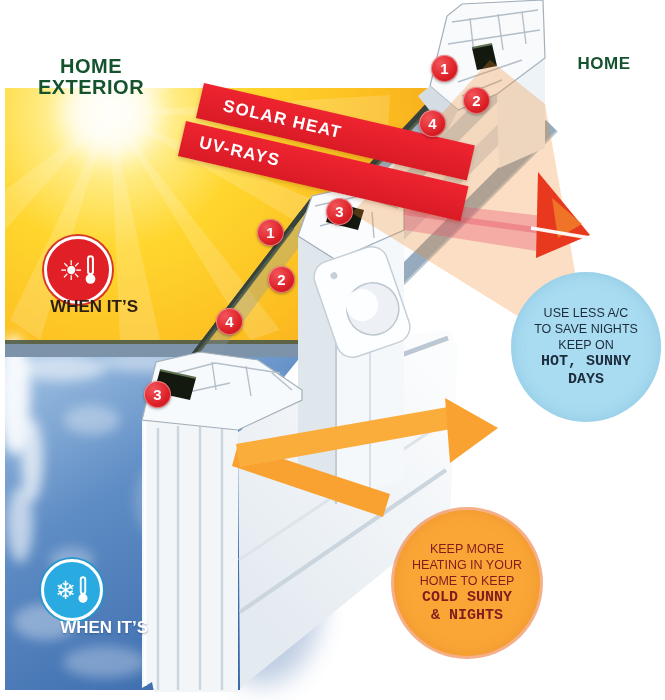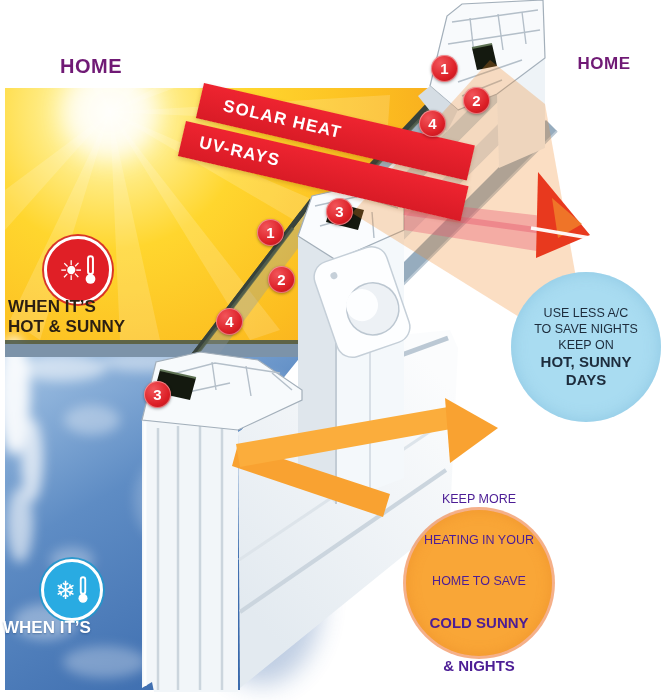--- a/index.html
+++ b/index.html
@@ -2,21 +2,21 @@
 <html><head>
 <meta charset="utf-8">
 <style>
   html,body{margin:0;padding:0;background:#ffffff;}
   body{width:665px;height:700px;position:relative;overflow:hidden;
        font-family:"Liberation Sans","DejaVu Sans",sans-serif;}
   .abs{position:absolute;}
   #scene{position:absolute;left:0;top:0;z-index:0;}
 
   
-  .hdr{color:#701a75;font-weight:bold;text-align:center;line-height:1.05;letter-spacing:.5px;z-index:2;}
+  .hdr{color:#14532d;font-weight:bold;text-align:center;line-height:1.05;letter-spacing:.5px;z-index:2;}
   .hdr .l1{display:block;}
   #hdr-ext{left:26px;top:56px;width:130px;font-size:20px;}
   #hdr-int{left:548px;top:55px;width:112px;font-size:17px;}
 
   
   .banner{background:linear-gradient(#EE2430,#D91B26);color:#fff;font-weight:bold;
           font-size:17px;letter-spacing:1.2px;line-height:36px;height:36px;
           transform:rotate(13deg);transform-origin:left top;
           box-shadow:0 2px 4px rgba(120,60,0,.25);z-index:2;white-space:nowrap;}
   #banner-solar{left:204px;top:83px;width:254px;padding-left:24px;}
@@ -25,33 +25,33 @@
   
   .badge-circle{border-radius:50%;border:3px solid #fff;display:flex;align-items:center;
                 justify-content:center;z-index:2;gap:1px;}
   #badge-hot{left:44px;top:236px;width:62px;height:62px;background:#E01F26;
              box-shadow:0 0 0 2px rgba(210,25,35,.85);}
   #badge-cold{left:41px;top:559px;width:56px;height:56px;background:#29ABE2;
               box-shadow:0 0 0 2px rgba(30,150,205,.85);}
   .badge-glyph{color:#fff;font-family:"DejaVu Sans",sans-serif;line-height:1;}
   #badge-hot .badge-glyph{font-size:27px;}
   #badge-cold .badge-glyph{font-size:25px;}
-  .badge-text{font-weight:bold;text-align:left;line-height:20px;font-size:17px;z-index:2;}
+  .badge-text{font-weight:bold;text-align:right;line-height:20px;font-size:17px;z-index:2;}
   #txt-hot{left:8px;top:297px;width:130px;color:#2B1F13;}
   #txt-cold{left:3px;top:618px;width:145px;color:#ffffff;text-shadow:0 1px 2px rgba(20,60,110,.45);}
 
   
   .bubble{border-radius:50%;display:flex;flex-direction:column;align-items:center;
           justify-content:center;text-align:center;z-index:2;}
   #bubble-cool{left:511px;top:272px;width:150px;height:150px;background:#A9DCF1;
                box-shadow:inset 0 0 16px rgba(110,175,210,.45);color:#1D2C3C;}
-  #bubble-heat{left:406px;top:510px;width:146px;height:146px;background:#F9A637;
-               box-shadow:0 0 0 3px rgba(236,112,40,.55), inset 0 0 14px rgba(225,120,30,.35);color:#4c1d95;gap:25px;}
+  #bubble-heat{left:394px;top:510px;width:146px;height:146px;background:#F9A637;
+               box-shadow:0 0 0 3px rgba(236,112,40,.55), inset 0 0 14px rgba(225,120,30,.35);color:#7f1d1d;}
   .bubble .ln{font-size:12.5px;line-height:16px;}
-  .bubble .bld{font-size:15px;line-height:18px;font-weight:bold;}
+  .bubble .bld{font-size:15px;line-height:18px;font-weight:bold;font-family:Liberation Mono, monospace;}
 
   
   .marker{width:27px;height:27px;border-radius:50%;color:#fff;font-weight:bold;font-size:15px;
           display:flex;align-items:center;justify-content:center;z-index:3;
           background:radial-gradient(circle at 35% 30%,#F2555A,#DC1F26 60%,#AE1118);
           box-shadow:0 1px 3px rgba(0,0,0,.35), inset 0 0 0 1px rgba(255,255,255,.4);}
 </style>
 </head>
 <body>
 
@@ -226,39 +226,39 @@
 
   <g>
     <polygon points="390,494 238,444 232,466 383,517" fill="#F9A231"></polygon>
     <polygon points="236,444 448,407 451,429 240,467" fill="#FBAD3C"></polygon>
     <polygon points="445,398 498,428 450,463" fill="#F9A231"></polygon>
   </g>
 </svg>
 
 <div class="abs hdr" id="hdr-ext">
   <span class="l1">HOME</span>
+  <span class="l1">EXTERIOR</span>
 </div>
 
 <div class="abs hdr" id="hdr-int">
   <span class="l1">HOME</span>
 </div>
 
 <div class="abs banner" id="banner-solar">SOLAR HEAT</div>
 <div class="abs banner" id="banner-uv">UV-RAYS</div>
 
 <div class="abs badge-circle" id="badge-hot">
   <span class="badge-glyph">☀</span>
   <svg width="13" height="32" viewBox="0 0 16 38">
     <rect x="5" y="2" width="6" height="22" rx="3" fill="none" stroke="#fff" stroke-width="2.5"></rect>
     <circle cx="8" cy="30" r="6" fill="#fff"></circle>
   </svg>
 </div>
 <div class="abs badge-text" id="txt-hot">
   <div>WHEN IT’S</div>
-  <div>HOT &amp; SUNNY</div>
 </div>
 
 <div class="abs badge-circle" id="badge-cold">
   <span class="badge-glyph">❄</span>
   <svg width="12" height="30" viewBox="0 0 16 38">
     <rect x="5" y="2" width="6" height="22" rx="3" fill="none" stroke="#fff" stroke-width="2.5"></rect>
     <circle cx="8" cy="30" r="6" fill="#fff"></circle>
   </svg>
 </div>
 <div class="abs badge-text" id="txt-cold">
@@ -269,21 +269,21 @@
   <div class="ln">USE LESS A/C</div>
   <div class="ln">TO SAVE NIGHTS</div>
   <div class="ln">KEEP ON</div>
   <div class="bld">HOT, SUNNY</div>
   <div class="bld">DAYS</div>
 </div>
 
 <div class="abs bubble" id="bubble-heat">
   <div class="ln">KEEP MORE</div>
   <div class="ln">HEATING IN YOUR</div>
-  <div class="ln">HOME TO SAVE</div>
+  <div class="ln">HOME TO KEEP</div>
   <div class="bld">COLD SUNNY</div>
   <div class="bld">&amp; NIGHTS</div>
 </div>
 
 <div class="abs marker" style="left:431px;top:55px;">1</div>
 <div class="abs marker" style="left:463px;top:87px;">2</div>
 <div class="abs marker" style="left:419px;top:110px;">4</div>
 <div class="abs marker" style="left:326px;top:198px;">3</div>
 <div class="abs marker" style="left:257px;top:219px;">1</div>
 <div class="abs marker" style="left:268px;top:266px;">2</div>

